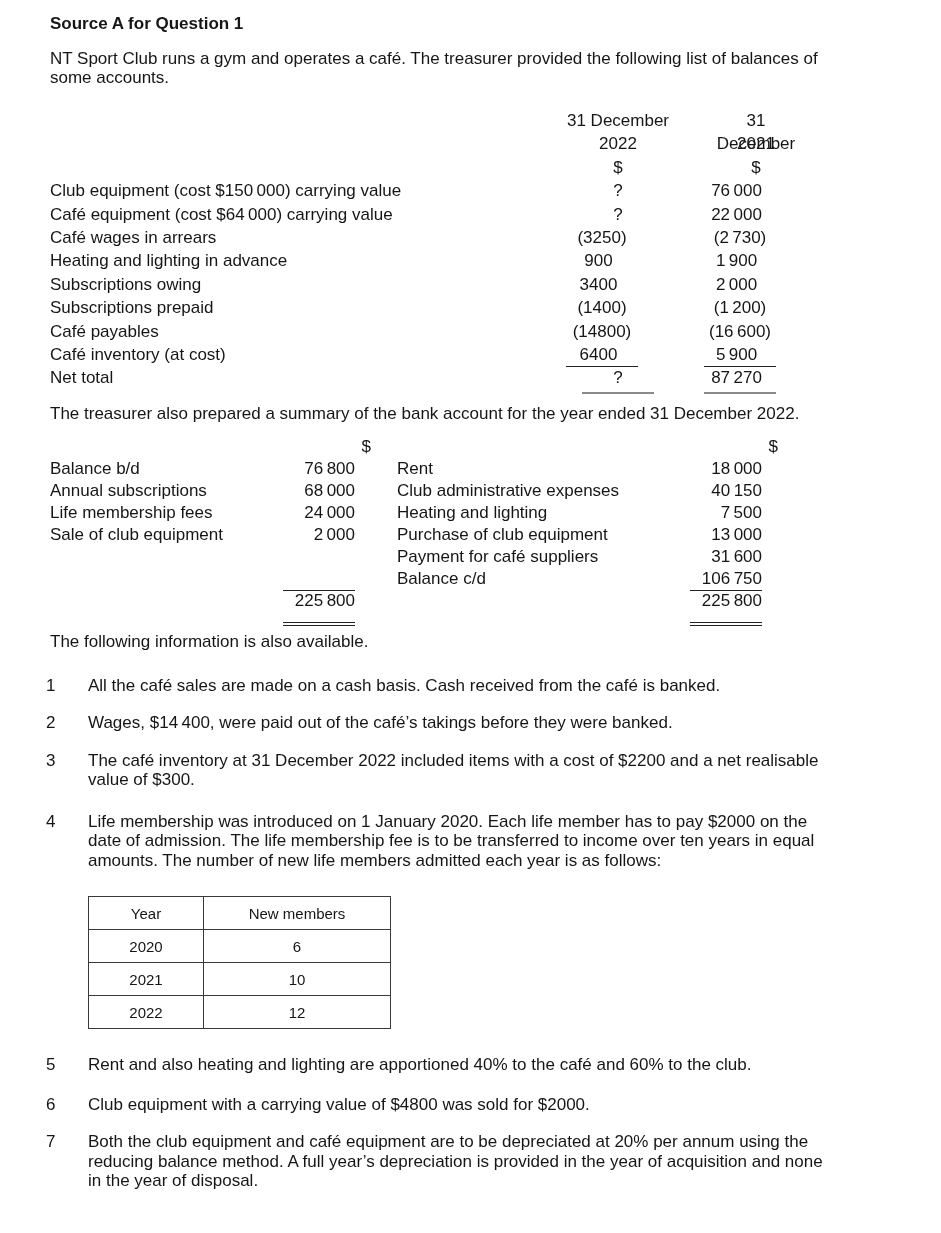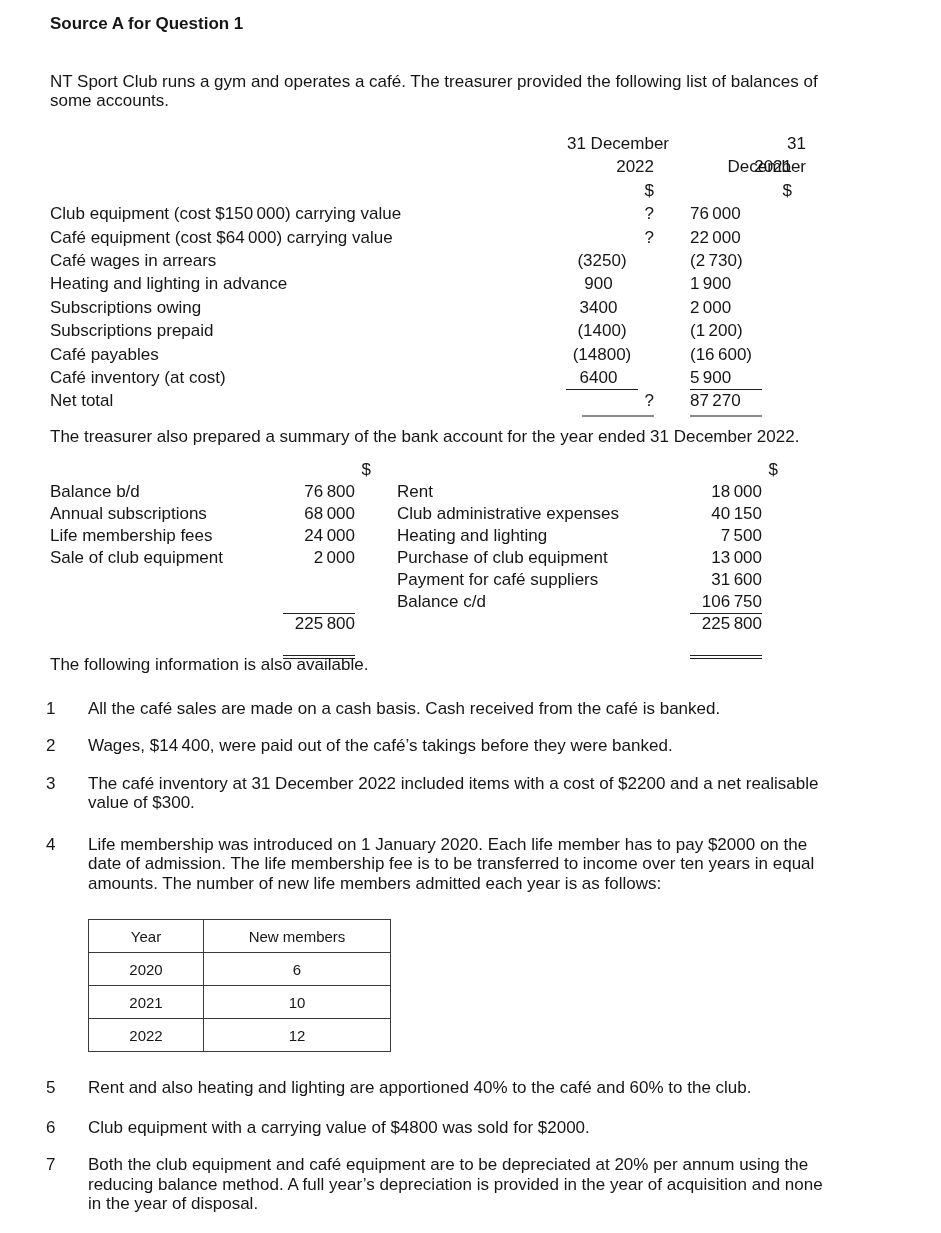--- a/index.html
+++ b/index.html
@@ -7,37 +7,37 @@
   body {
     width: 941px; height: 1233px; overflow: hidden; position: relative;
     font-family: "Liberation Sans", "DejaVu Sans", sans-serif;
     font-size: 17px; color: #161616;
   }
   .page { position: relative; width: 941px; height: 1233px; }
 
   h1.title { font-size: 17px; font-weight: bold; line-height: 19px; margin: 14px 0 4px 50px; }
 
   .para { margin-left: 50px; width: 832px; line-height: 19px; white-space: pre-line; }
-  .p-intro { margin-top: 39px; }
+  .p-intro { margin-top: 16px; }
   .p-bank  { margin-top: 14px; }
   .p-info  { margin-top: 20px; }
 
   
   .balances { margin: 22px 0 0 50px; }
   .brow { display: flex; height: 23.4px; line-height: 23.4px; }
   .lbl { width: 497px; }
   .c1  { width: 110px; text-align: center; }
-  .c2  { width: 133px; text-align: left; padding-left: 33px; }
+  .c2  { width: 133px; text-align: center; padding-left: 33px; }
   .qc  { text-align: center; }
-  .qc .amt { transform: translateX(16px); text-align: right; }
+  .qc .amt { transform: translateX(16px); }
   .amt { display: inline-block; min-width: 72px; }
   .pad { padding-right: 7px; }
   .u   { border-bottom: 1.4px solid #222; }
   .ug  { border-bottom: 2.5px solid #8a8a8a; padding-bottom: 2px; }
-  .uu  { border-bottom: 4px double #222; padding-bottom: 20px; }
+  .uu  { border-bottom: 4px double #222; padding-bottom: 10px; }
 
   
   .bank { margin: 13px 0 0 50px; }
   .krow { display: flex; height: 22px; line-height: 22px; }
   .kl  { width: 195px; }
   .ka  { width: 110px; text-align: right; }
   .ksp { width: 42px; }
   .kl2 { width: 255px; }
   .ka2 { width: 110px; text-align: right; }
 

